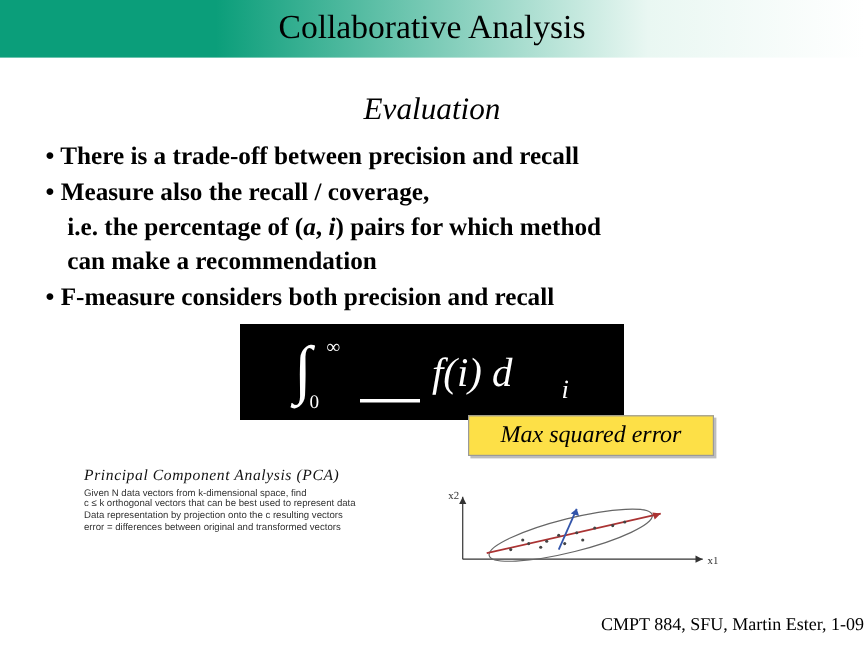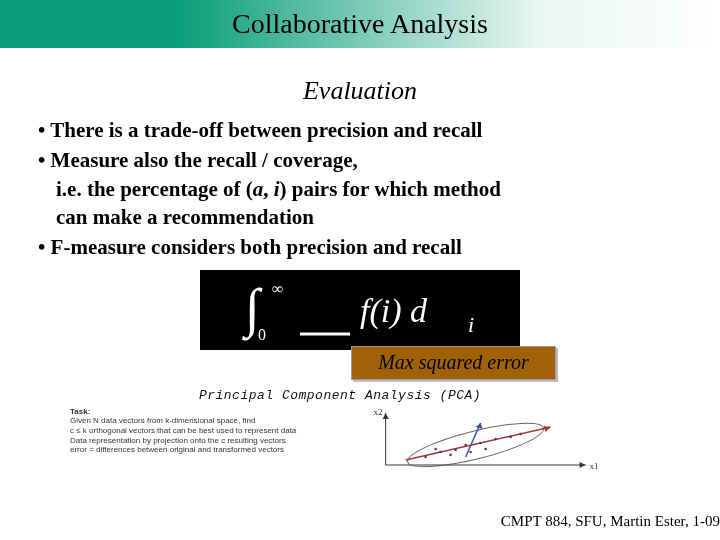--- a/index.html
+++ b/index.html
@@ -26,45 +26,44 @@
     width: 320px; height: 80px;
     background: #000;
     color: #fff;
     display: flex;
     align-items: center;
     justify-content: center;
   }
   .formula-svg { width: 300px; height: 68px; }
   .mse-label {
     position: absolute;
-    left: 351px; top: 76px;
+    left: 390px; top: 76px;
     width: 205px; height: 34px;
-    background: #a16207;
+    background: #fde047;
     border: 1px solid #9a9a9a;
     box-shadow: 2px 2px 0 #bdbdbd;
     display: flex;
     align-items: center;
     justify-content: center;
     font-size: 20px;
     z-index: 3;
   }
   .pca-img {
     position: absolute;
     left: 70px; top: 118px;
     width: 540px; height: 96px;
     border: 0;
     color: #555;
     font-size: 10px;
     z-index: 1;
   }
   .pca-title {
     font-style: italic;
-    text-align: center;
     font-size: 13px;
-    font-family: Liberation Mono, monospace;
+    font-family: Liberation Serif, serif;
     letter-spacing: 0.5px;
     color: #111;
     margin-bottom: 2px;
   }
   .pca-body { display: flex; gap: 10px; align-items: flex-start; }
   .pca-text { flex: 0 0 52%; font-size: 8px; line-height: 1.2; color: #333; font-family: Arial, sans-serif; }
   .pca-text .hd { font-weight: bold; margin-top: 2px; }
   .pca-plot { flex: 1; height: 72px; }
   .footer {
     position: absolute;
@@ -109,21 +108,20 @@
     </div>
 
     <div class="mse-label">
       <span class="ital">Max squared error</span>
     </div>
 
     <div class="pca-img">
       <div class="pca-title">Principal Component Analysis (PCA)</div>
       <div class="pca-body">
         <div class="pca-text">
-          <div class="hd">Task:</div>
           <div>Given N data vectors from k-dimensional space, find</div>
           <div>c ≤ k orthogonal vectors that can be best used to represent data</div>
           <div>Data representation by projection onto the c resulting vectors</div>
           <div>error = differences between original and transformed vectors</div>
         </div>
         <svg class="pca-plot" viewBox="0 0 240 72">
           <line x1="20" y1="60" x2="220" y2="60" stroke="#333" stroke-width="1"></line>
           <polygon points="220,60 214,57 214,63" fill="#333"></polygon>
           <line x1="20" y1="60" x2="20" y2="8" stroke="#333" stroke-width="1"></line>
           <polygon points="20,8 17,14 23,14" fill="#333"></polygon>

